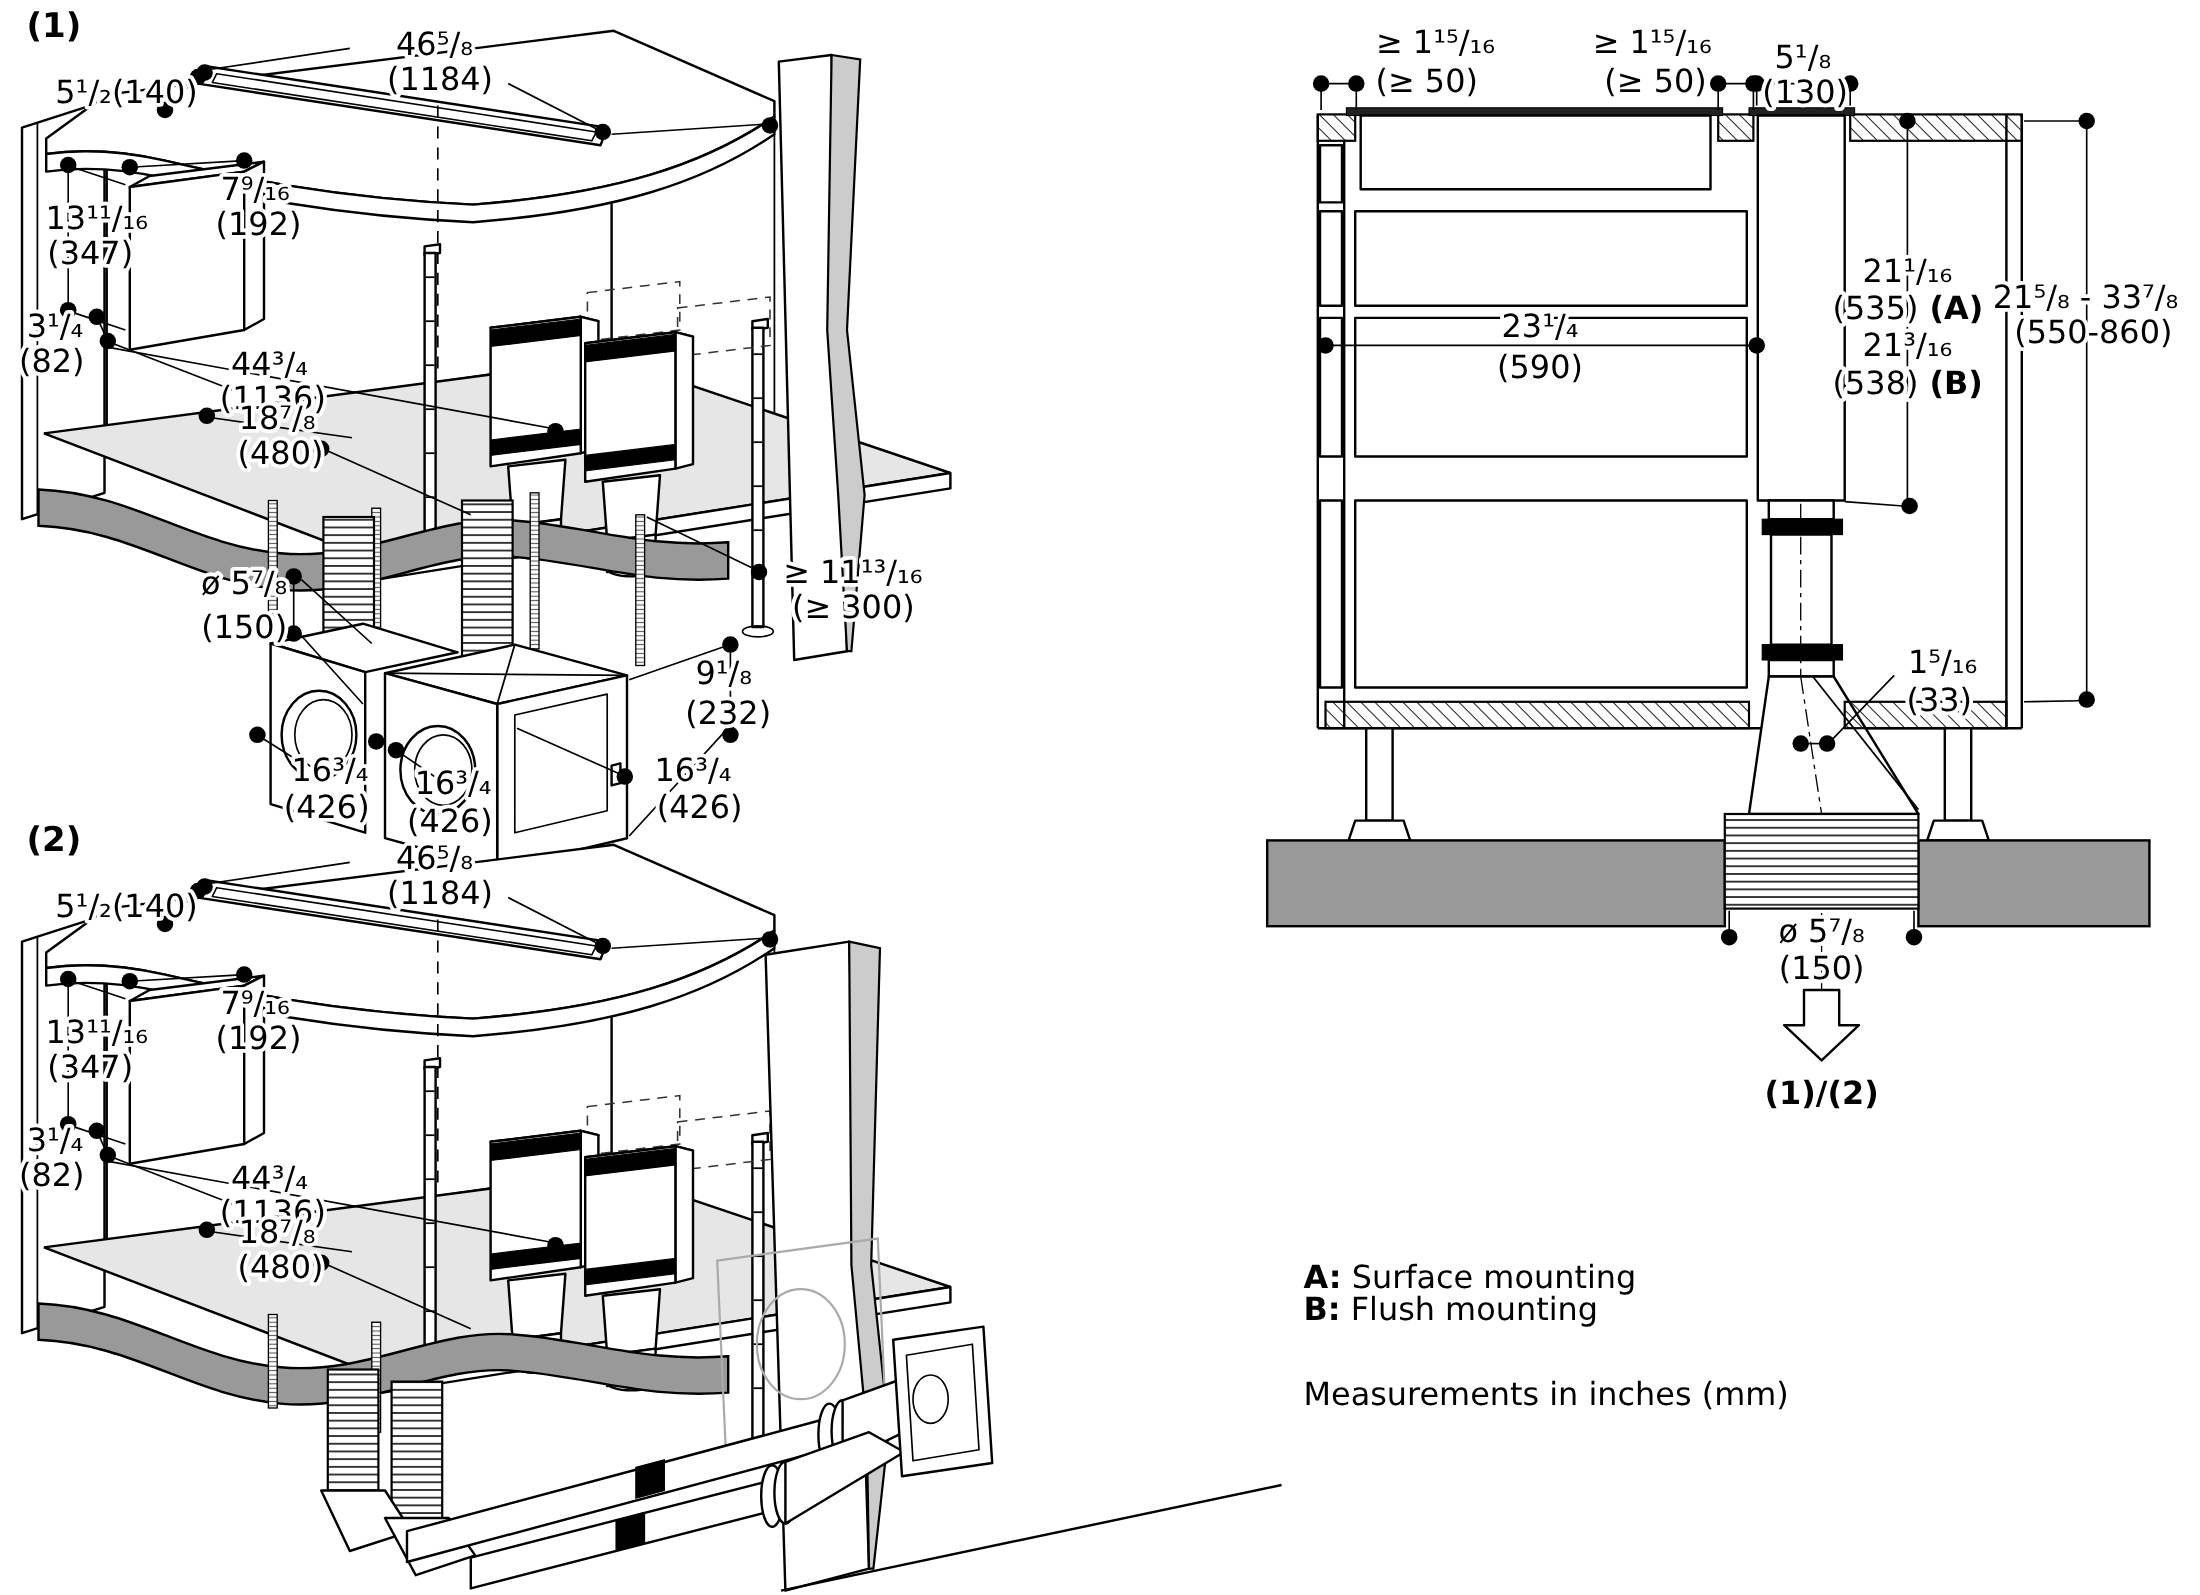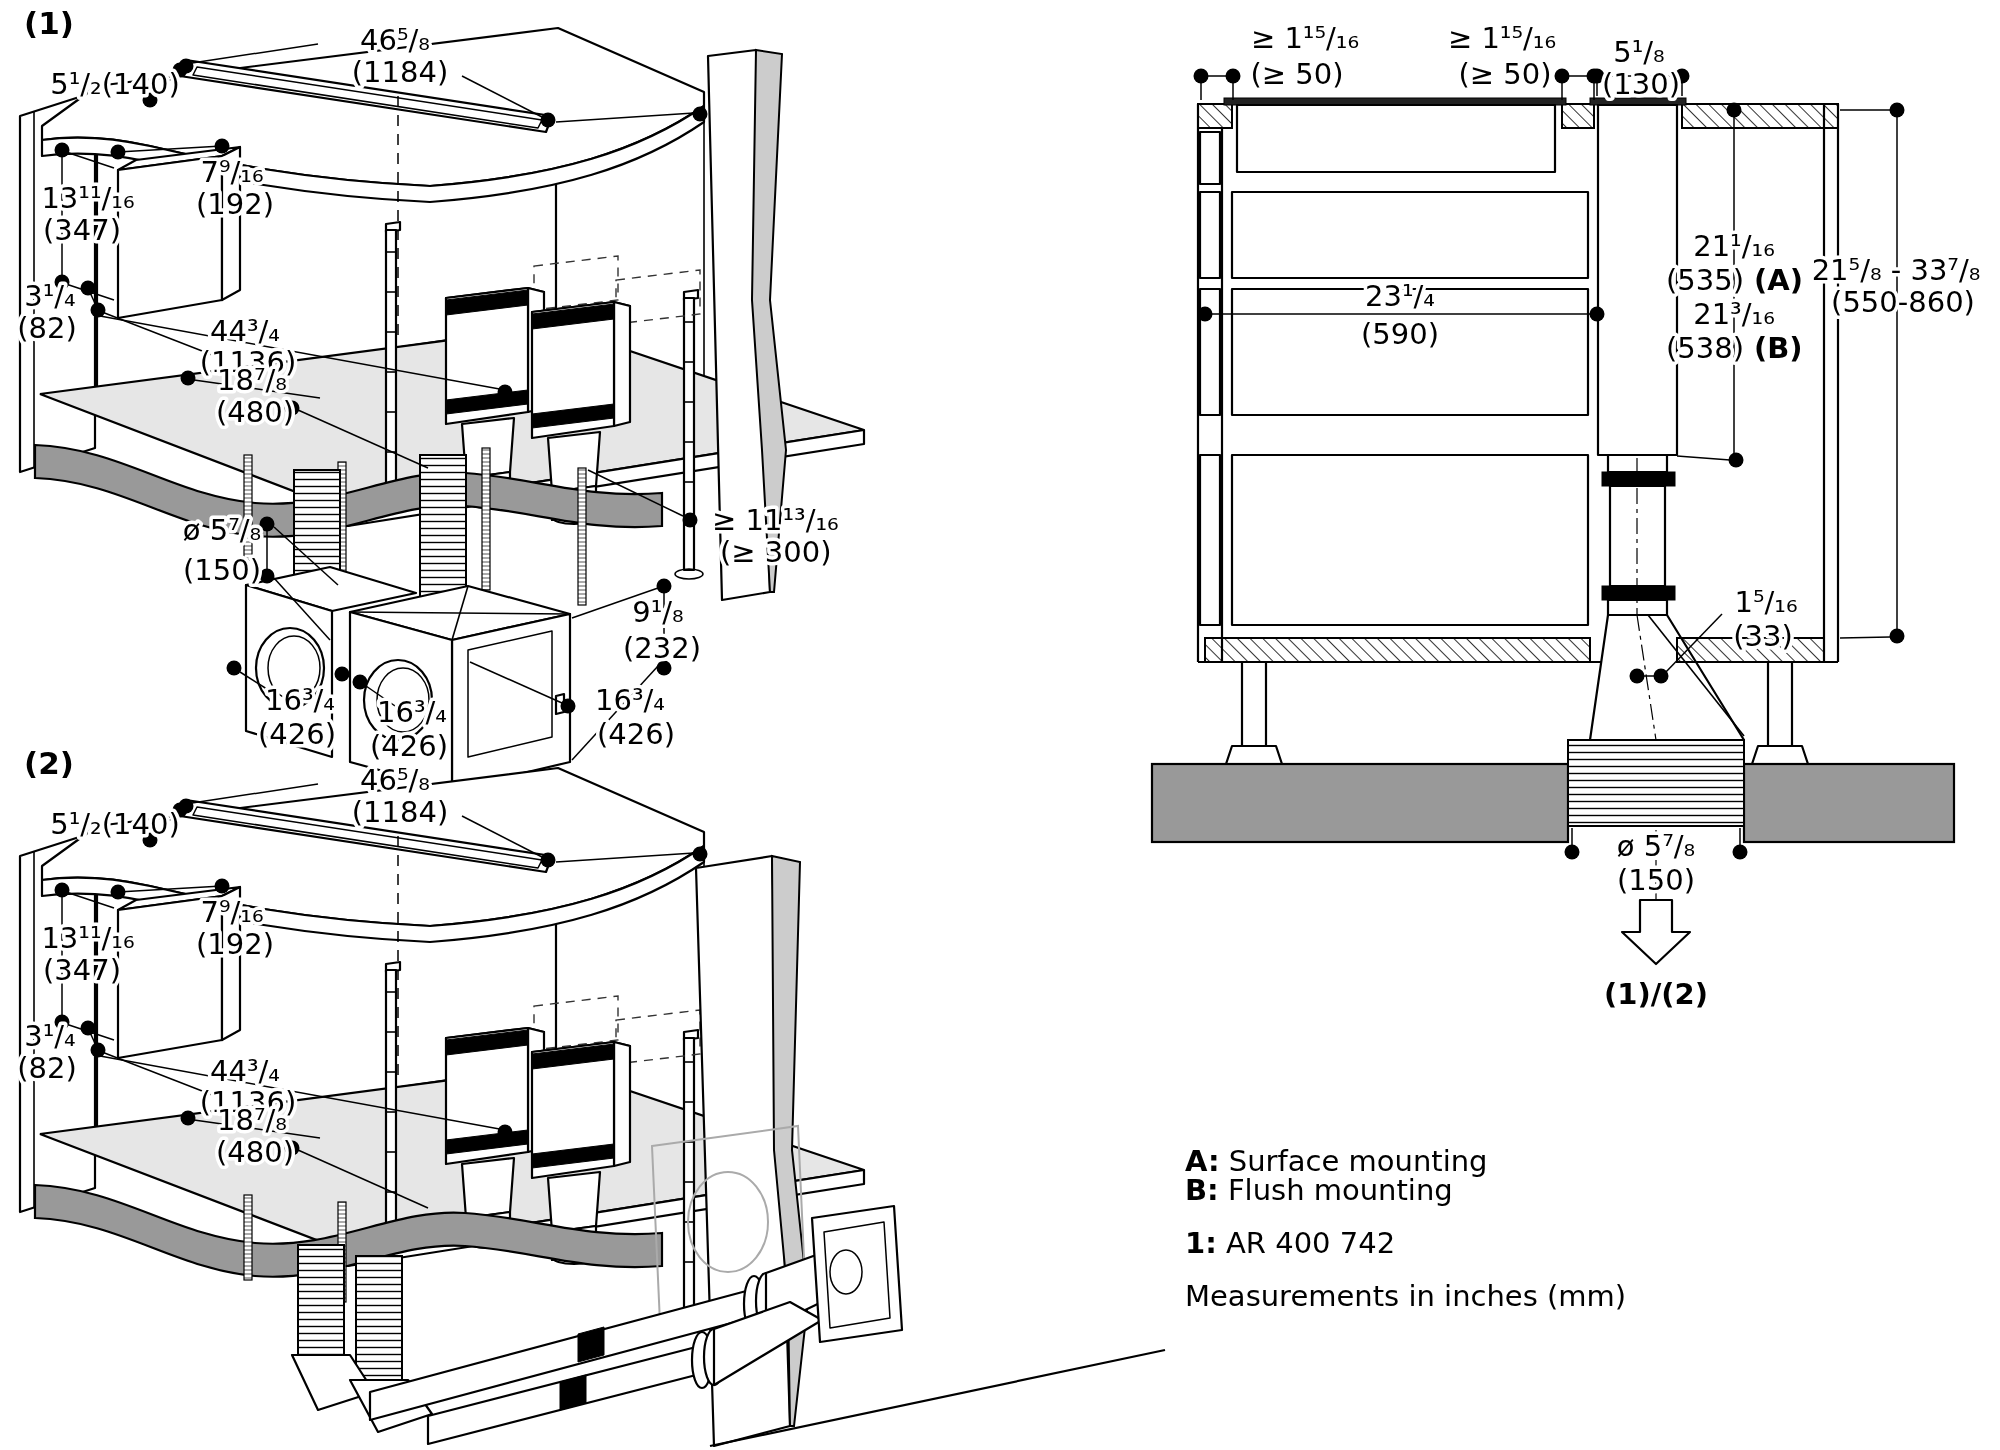--- a/index.html
+++ b/index.html
@@ -449,18 +449,17 @@
   <text class="dim" x="1763" y="646" text-anchor="middle">(33)</text>
   <text class="dim" x="1656" y="856" text-anchor="middle">ø 5⁷/₈</text>
   <text class="dim" x="1656" y="890" text-anchor="middle">(150)</text>
   <text class="dim bold" x="1656" y="1004" text-anchor="middle">(1)/(2)</text>
 </svg>
 
 <div id="legend">
   <div class="row"><b>A:</b> <span>Surface mounting</span></div>
   <div class="row"><b>B:</b> <span>Flush mounting</span></div>
   <div class="sp"></div>
-  <div class="row"><b>1:</b> <span>AR 400 742</span></div>
   <div class="sp"></div>
   <div class="row"><span>Measurements in inches (mm)</span></div>
 </div>
 
 </div>
 
 </body></html>

